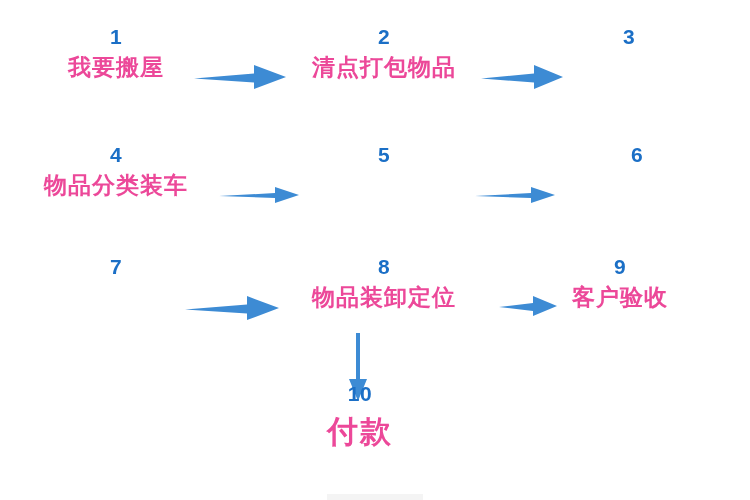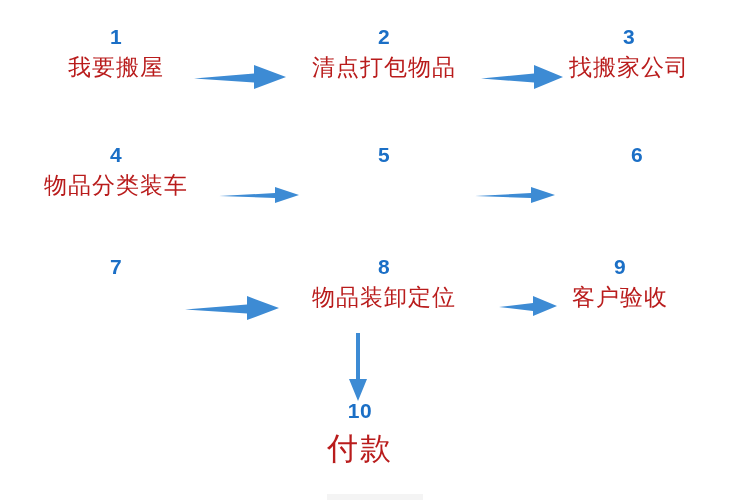--- a/index.html
+++ b/index.html
@@ -29,24 +29,24 @@
     font-size:21px;
     font-weight:bold;
     line-height:1;
     letter-spacing:0.5px;
     color:#1b6fc6;
     margin-bottom:9px;
   }
   .step-label{
     display:block;
     font-size:23px;
-    font-weight:normal;
+    font-weight:bold;
     line-height:1;
     letter-spacing:1px;
-    color:#b91c1c;
+    color:#ec4899;
   }
   .step.final .step-label{
     font-size:31px;
     letter-spacing:2px;
     text-align:right;
   }
   .step.final .step-number{
     font-size:21px;
     margin-bottom:12px;
   }
@@ -93,21 +93,20 @@
   </div>
 
   <div class="arrow" style="left:522px;top:77px;">
     <svg width="86" height="30" viewBox="0 0 86 30" aria-hidden="true">
       <path d="M2 16.5 L55 11.5 L55 3 L84 15 L55 27 L55 20.5 Z" fill="#3d8bd4"></path>
     </svg>
   </div>
 
   <div class="step" style="left:629px;top:26px;">
     <span class="step-number">3</span>
-    <span class="step-label">找搬家公司</span>
   </div>
 
   <div class="step" style="left:116px;top:144px;">
     <span class="step-number">4</span>
     <span class="step-label">物品分类装车</span>
   </div>
 
   <div class="arrow" style="left:259px;top:195px;">
     <svg width="84" height="22" viewBox="0 0 84 22" aria-hidden="true">
       <path d="M2 12 L58 9 L58 3 L82 11 L58 19 L58 14 Z" fill="#3d8bd4"></path>
@@ -153,20 +152,20 @@
     <span class="step-number">9</span>
     <span class="step-label">客户验收</span>
   </div>
 
   <div class="arrow" style="left:358px;top:367px;">
     <svg width="26" height="72" viewBox="0 0 26 72" aria-hidden="true">
       <path d="M11 2 L15 2 L15 48 L22 48 L13 70 L4 48 L11 48 Z" fill="#3d8bd4"></path>
     </svg>
   </div>
 
-  <div class="step final" style="left:360px;top:400px;">
+  <div class="step final" style="left:360px;top:383px;">
     <span class="step-number">10</span>
     <span class="step-label">付款</span>
   </div>
 
   <div class="bottom-artifact"></div>
 
 </div>
 
 </body></html>

